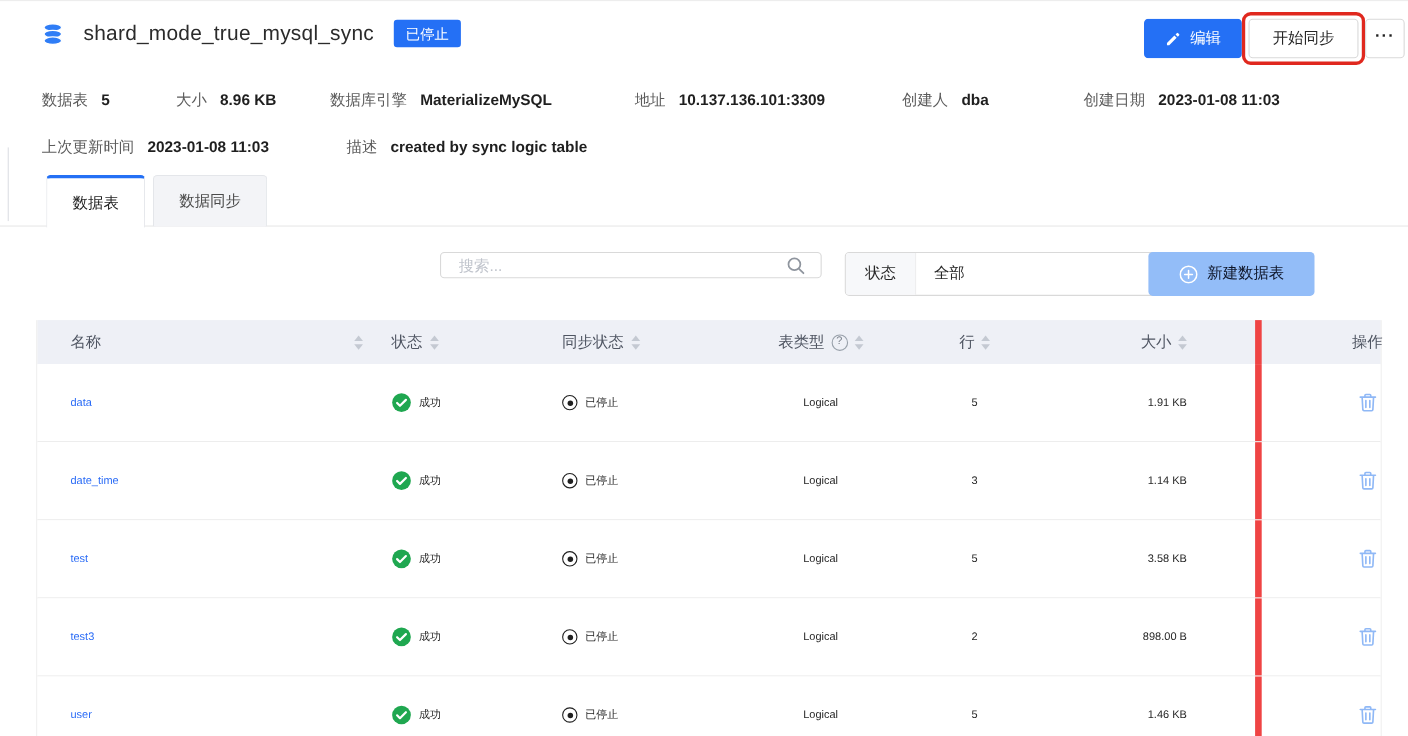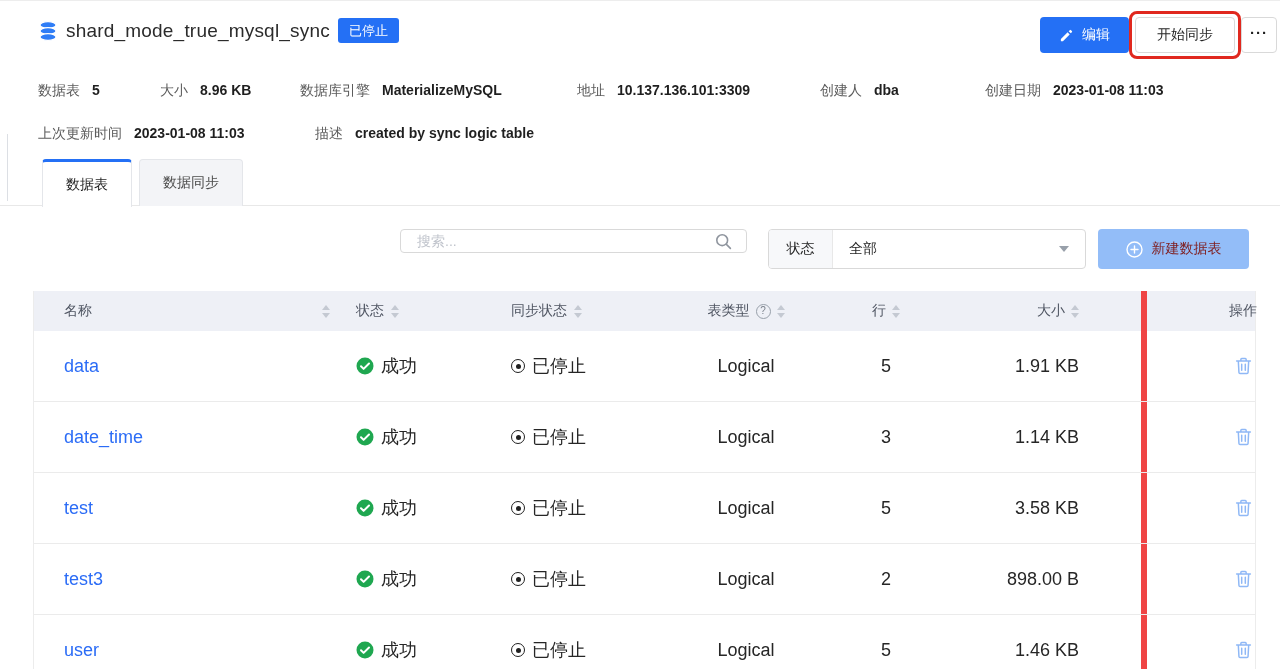--- a/index.html
+++ b/index.html
@@ -9,21 +9,21 @@
     --green:#1fa750;
     --red:#e0281e;
     --head-bg:#eef0f6;
     --border:#e8e8e8;
   }
   *{box-sizing:border-box;margin:0;padding:0;font-family:"Liberation Sans","DejaVu Sans",sans-serif}
   body{background:#fff}
   .page{position:relative;width:1280px;height:669px;background:#fff;overflow:hidden;border-top:1px solid #ededed}
 
   
-  .title-group{position:absolute;left:38px;top:17px;display:flex;align-items:center;gap:8px}
+  .title-group{position:absolute;left:38px;top:17px;display:flex;align-items:center;gap:18px}
   .db-icon{display:inline-flex;flex-shrink:0}
   .page-title{font-size:19px;font-weight:500;color:#2b2b2b;letter-spacing:.2px}
   .status-badge{background:var(--primary);color:#fff;font-size:13px;padding:6px 11px;border-radius:3px;line-height:1}
   .header-actions{position:absolute;right:3px;top:10px;display:flex;align-items:center;gap:0}
   .btn{display:inline-flex;align-items:center;justify-content:center;height:36px;border-radius:4px;font-size:14px;cursor:pointer;border:1px solid transparent}
   .btn-primary{background:var(--primary);color:#fff;padding:0 18px;gap:8px}
   .btn-default{background:#fff;color:#262626;border-color:#d9d9d9;padding:0 21px}
   .red-box{border:3px solid var(--red);border-radius:8px;padding:3px;display:inline-flex}
   .btn-more{width:36px;font-weight:700;color:#1f1f1f;background:#fff;border-color:#d9d9d9;font-size:15px;letter-spacing:1px;padding-bottom:6px}
 
@@ -46,35 +46,35 @@
 
   
   .search-box{position:absolute;top:228px;left:400px;width:347px;height:24px;border:1px solid #d9d9d9;border-radius:4px;display:flex;align-items:center;background:#fff}
   .search-box input{flex:1;border:none;outline:none;height:100%;padding:0 8px 0 16px;font-size:14px;color:#262626;background:transparent}
   .search-box input::placeholder{color:#c0c4cc}
   .search-icon{margin-right:14px;display:inline-flex}
   .filter{position:absolute;top:228px;left:768px;width:318px;height:40px;border:1px solid #d9d9d9;border-radius:4px;display:flex;background:#fff;cursor:pointer}
   .filter-label{width:64px;background:#f7f8fa;border-right:1px solid #e8e8e8;border-radius:3px 0 0 3px;display:flex;align-items:center;justify-content:center;font-size:14px;color:#262626}
   .filter-value{flex:1;display:flex;align-items:center;padding:0 16px;font-size:14px;color:#262626}
   .caret-down-big{margin-left:auto;width:0;height:0;border-left:5px solid transparent;border-right:5px solid transparent;border-top:6px solid #98a0aa}
-  .new-btn{position:absolute;top:228px;left:1098px;width:151px;height:40px;background:var(--light-btn);color:#7f1d1d;border:none;border-radius:4px;display:flex;align-items:center;justify-content:center;gap:9px;font-size:14px;cursor:pointer}
+  .new-btn{position:absolute;top:228px;left:1044px;width:151px;height:40px;background:var(--light-btn);color:#0f172a;border:none;border-radius:4px;display:flex;align-items:center;justify-content:center;gap:9px;font-size:14px;cursor:pointer}
 
   
   .table{position:absolute;top:290px;left:33px;width:1223px;border-left:1px solid #ececec;border-right:1px solid #ececec}
   .thead,.tr{display:grid;grid-template-columns:310px 155px 162px 170px 110px 200px 116px}
   .thead{height:40px;background:var(--head-bg);color:#4f5562;font-size:14px}
   .th,.td{display:flex;align-items:center}
   .c-name{padding:0 14px 0 30px}
   .th.c-name{justify-content:space-between}
   .c-status,.c-sync{padding-left:12px;gap:7px}
   .c-type{justify-content:center;gap:6px}
   .c-rows{justify-content:center;gap:6px}
   .c-size{justify-content:flex-end;padding-right:62px;gap:6px}
   .c-action{justify-content:flex-end;border-left:6px solid #ef4444}
-  .tr{height:71px;background:#fff;border-bottom:1px solid #ebebeb;font-size:18px;color:#262626}
+  .tr{height:71px;background:#fff;border-bottom:1px solid #ebebeb;font-size:10px;color:#262626}
   .sorter{display:flex;flex-direction:column;gap:3px;cursor:pointer}
   .caret-up{width:0;height:0;border-left:4px solid transparent;border-right:4px solid transparent;border-bottom:5px solid #c4c9d2}
   .caret-down{width:0;height:0;border-left:4px solid transparent;border-right:4px solid transparent;border-top:5px solid #c4c9d2}
   .help-icon{width:15px;height:15px;border:1px solid #98a0aa;border-radius:50%;color:#7a818b;font-size:10px;display:inline-flex;align-items:center;justify-content:center;line-height:1}
   .link{color:var(--link);text-decoration:none;cursor:pointer}
   .check-icon{display:inline-flex}
   .stop-icon{width:14px;height:14px;border:1.5px solid #202020;border-radius:50%;display:inline-flex;align-items:center;justify-content:center;flex-shrink:0}
   .stop-icon::after{content:"";width:5px;height:5px;background:#202020;border-radius:50%}
   .trash-btn{width:28px;height:28px;display:flex;align-items:center;justify-content:center;cursor:pointer}
 </style>

